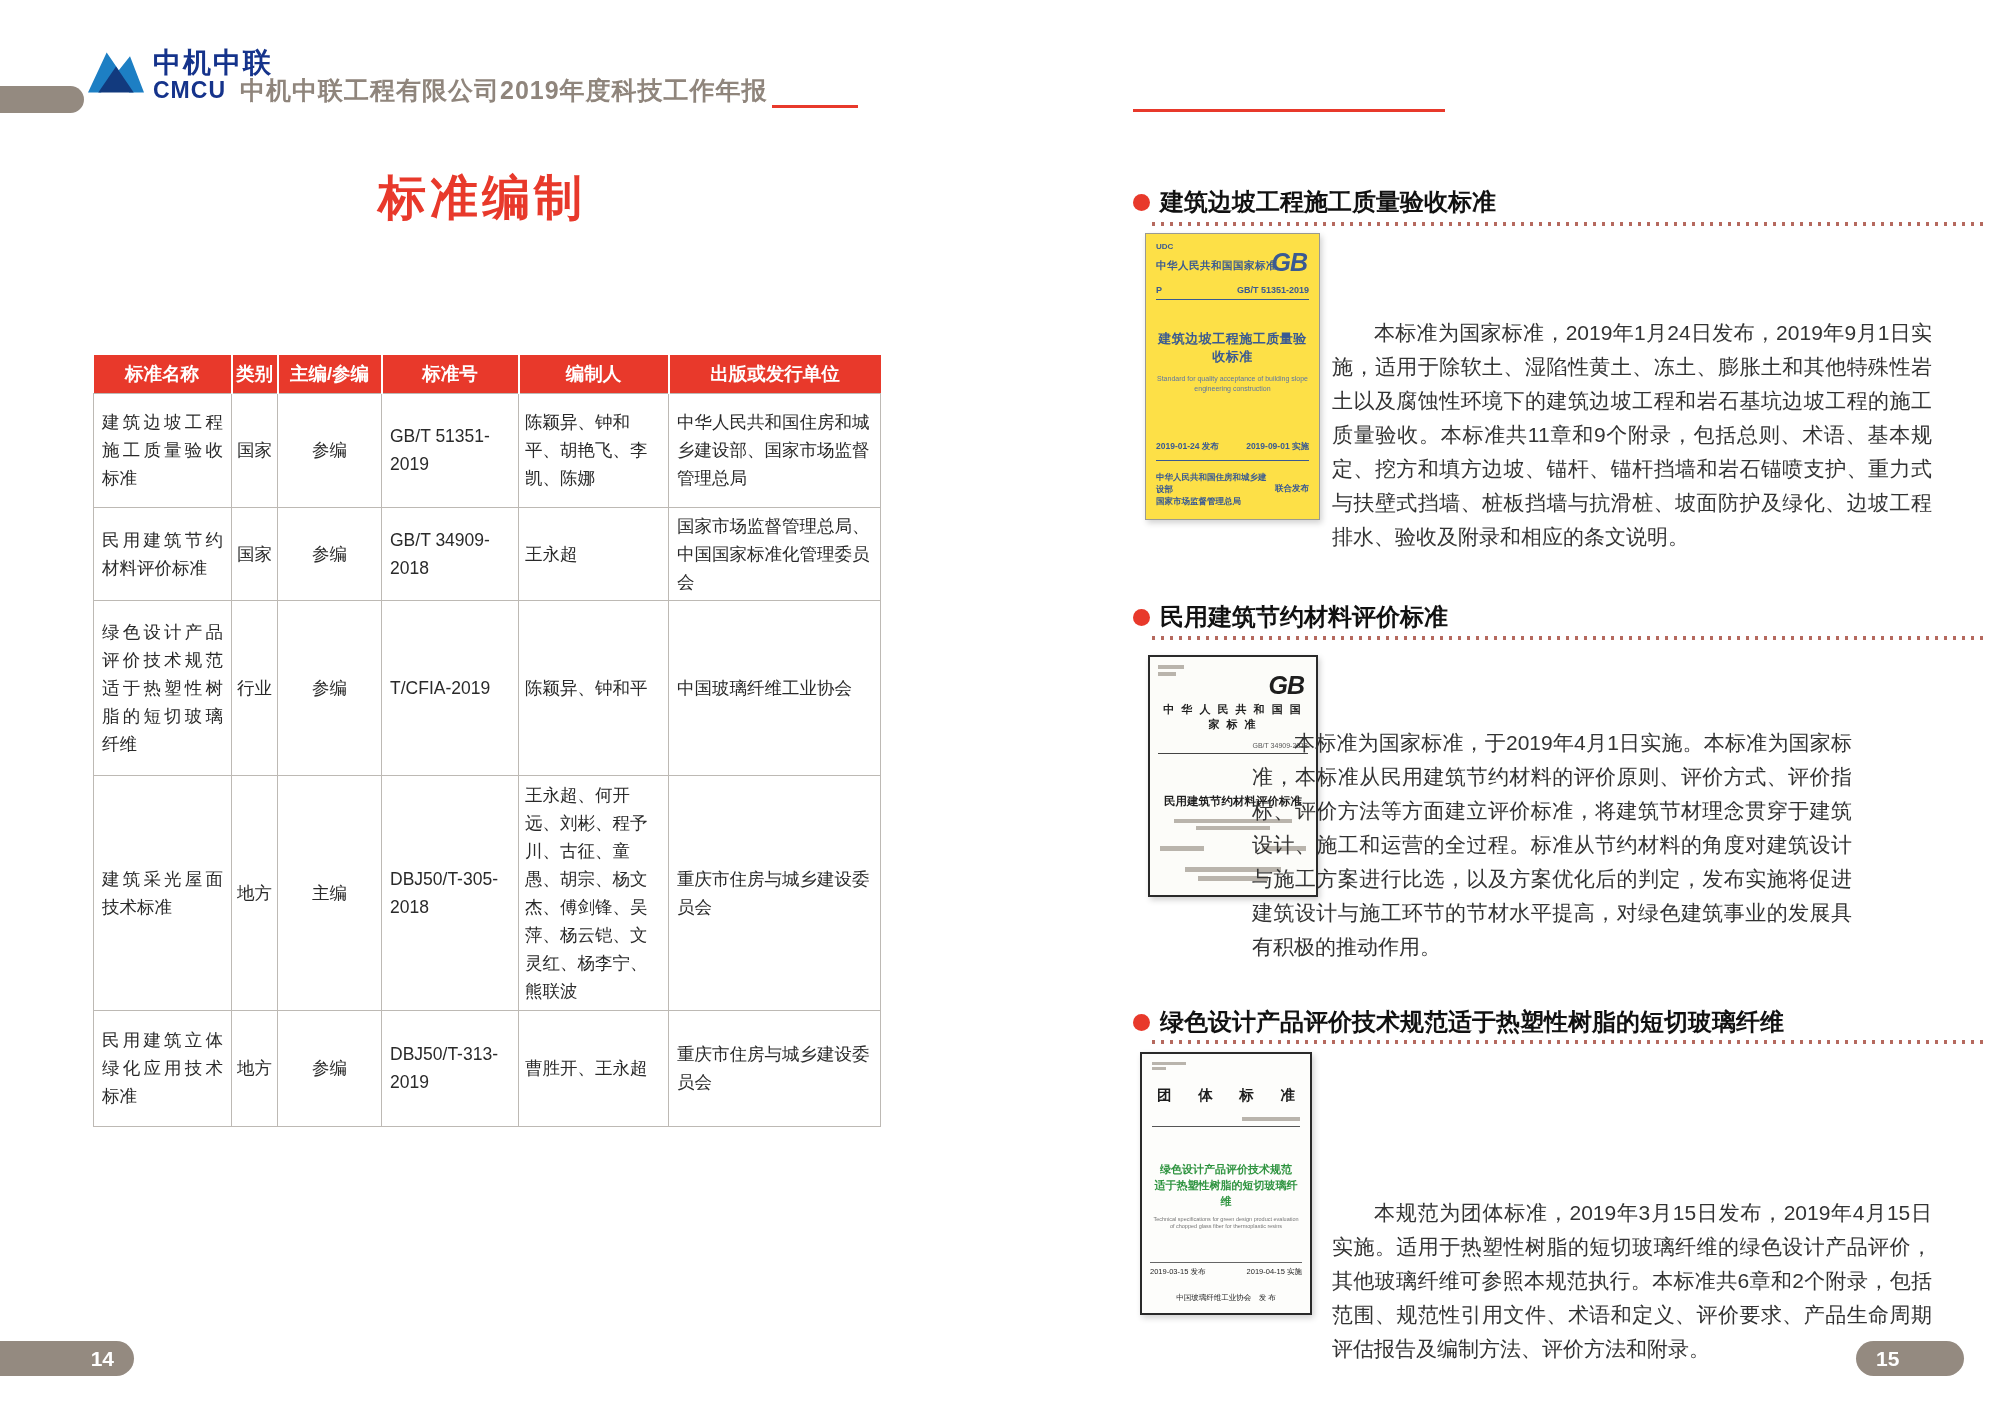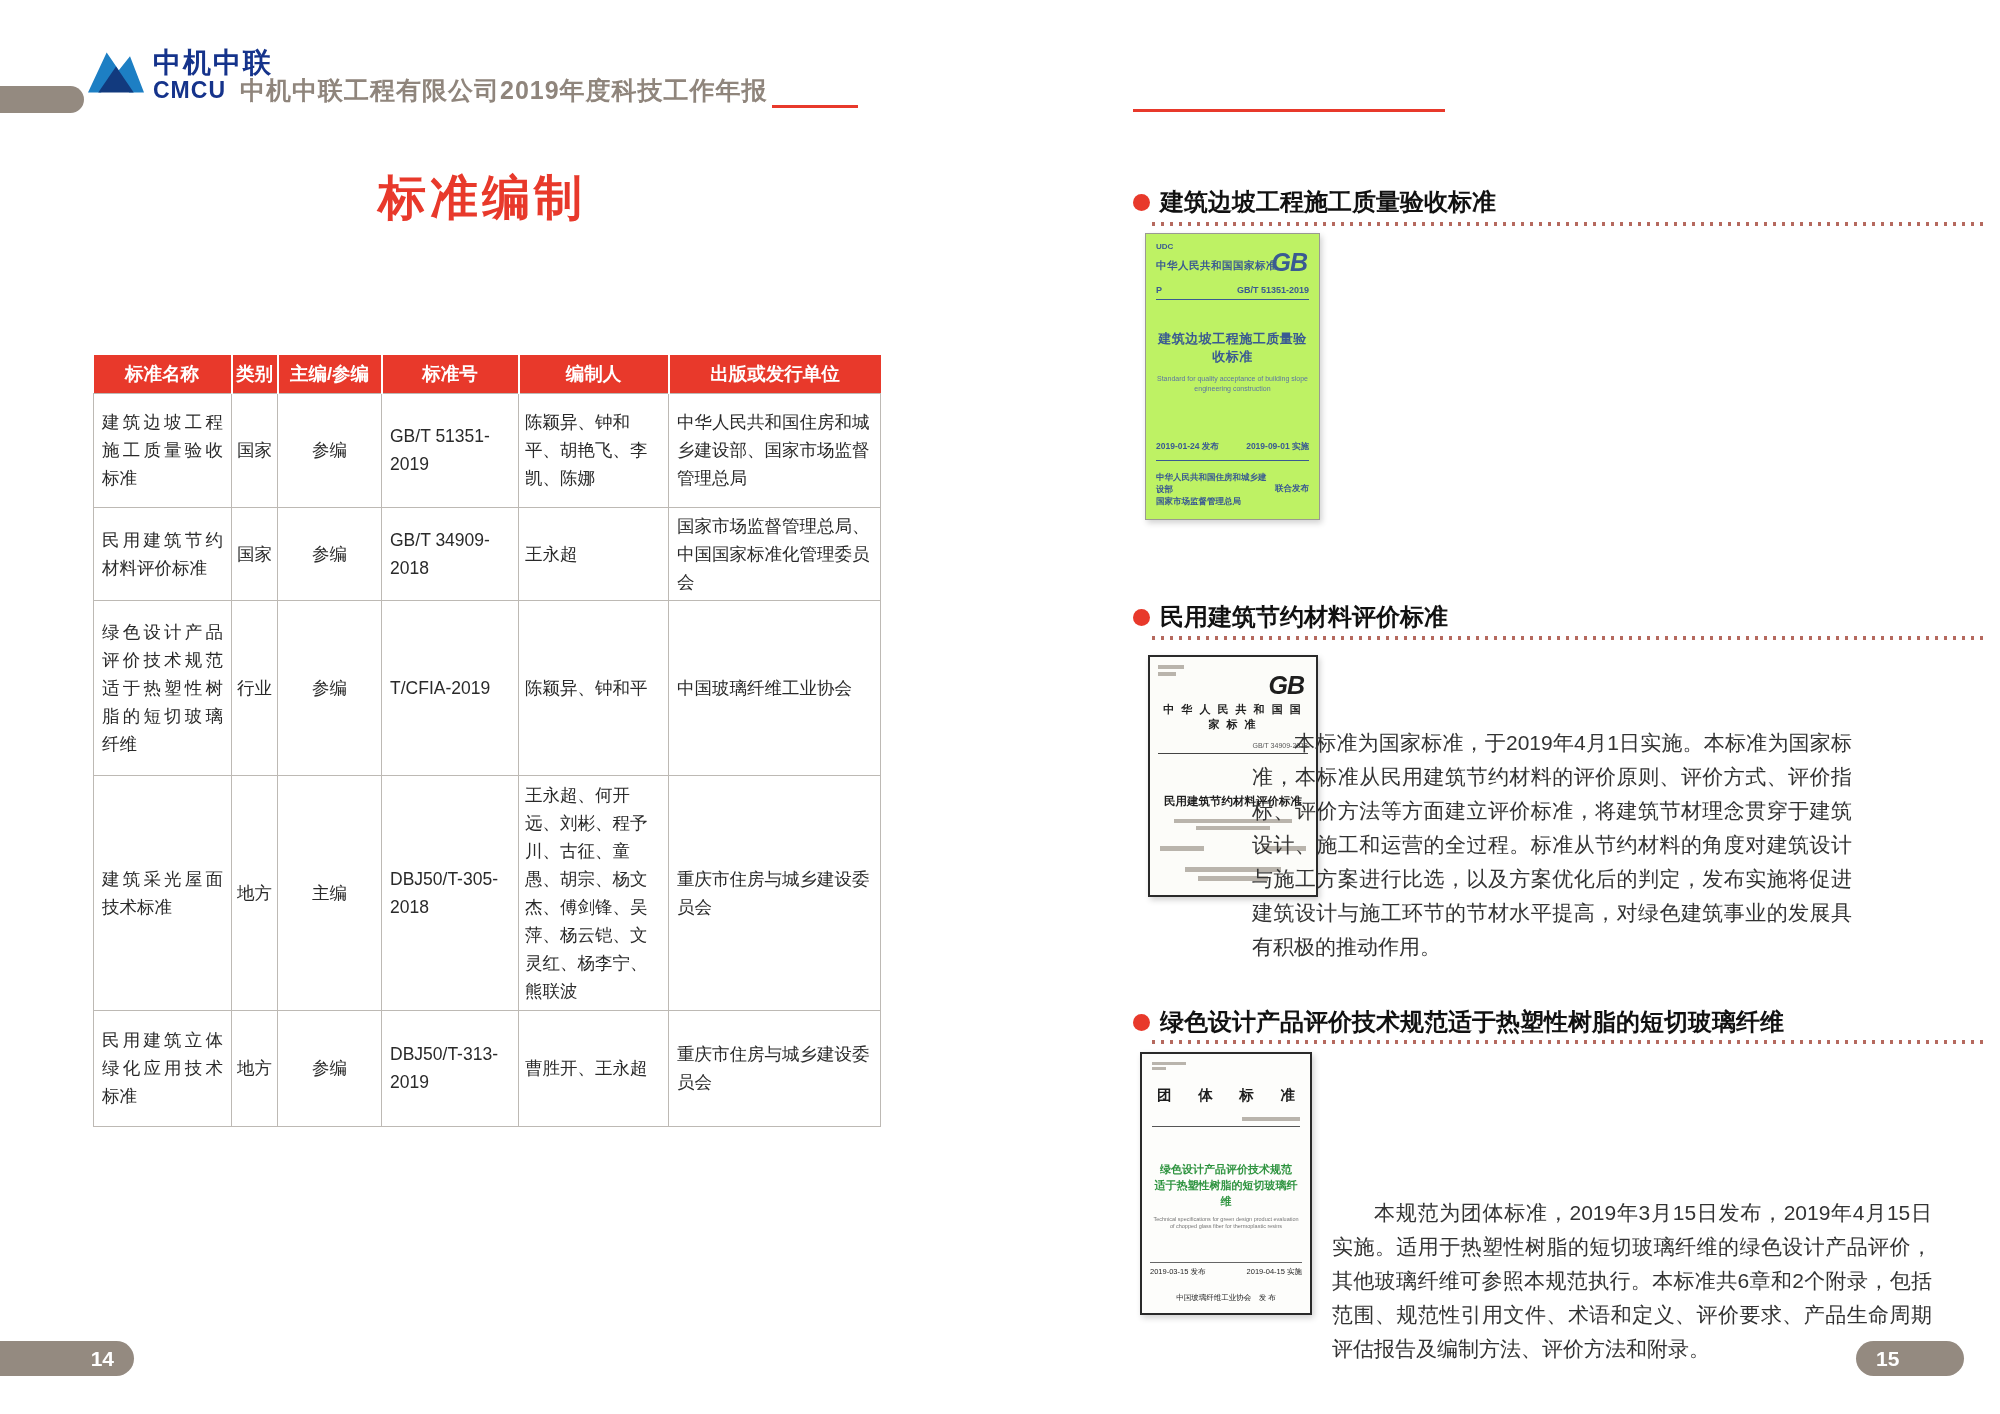--- a/index.html
+++ b/index.html
@@ -50,21 +50,21 @@
   
   .sec-head { position:absolute; display:flex; align-items:center; font-size:24px; font-weight:bold; color:#111; }
   .bullet { display:inline-block; width:17px; height:17px; border-radius:50%; background:#e8392b;
     margin-right:10px; flex:0 0 auto; }
   .dotted { position:absolute; height:4px;
     background-image:repeating-linear-gradient(to right,#b5695e 0 3px,transparent 3px 9px); }
   .body-text { position:absolute; width:600px; font-size:21px; line-height:34px; text-align:justify;
     text-indent:2em; color:#333; }
   
   .cover { position:absolute; box-shadow:2px 3px 6px rgba(0,0,0,.18); }
-  .c1 { left:1145px; top:233px; width:175px; height:287px; background:#bef264;
+  .c1 { left:1145px; top:233px; width:175px; height:287px; background:#fde047;
     border:1px solid #9a9a92; color:#3a5a92; padding:8px 10px; }
   .c1 .udc { font-size:8px; font-weight:bold; }
   .gb-mark { position:absolute; top:14px; right:12px; font-size:25px; font-weight:900;
     font-style:italic; letter-spacing:-1px; }
   .c1 .type { margin-top:8px; font-size:10.5px; font-weight:bold; letter-spacing:.5px; }
   .c1 .pn { display:flex; justify-content:space-between; align-items:flex-end; margin-top:12px;
     font-size:9px; font-weight:bold; }
   .c1 .rule { border-top:1.5px solid #3a5a92; margin-top:4px; }
   .c1 .title { margin-top:30px; text-align:center; font-size:13px; font-weight:bold; letter-spacing:.5px; }
   .c1 .en { margin-top:8px; text-align:center; font-size:7px; line-height:10px; color:#5e76a2; }
@@ -210,20 +210,21 @@
     </div>
     <div class="rule2"></div>
     <div class="pub">
       <span class="lines">
         <span>中华人民共和国住房和城乡建设部</span><br>
         <span>国家市场监督管理总局</span>
       </span>
       <span>联合发布</span>
     </div>
   </div>
+  <div class="body-text" style="left:1332px; top:316px;">本标准为国家标准，2019年1月24日发布，2019年9月1日实施，适用于除软土、湿陷性黄土、冻土、膨胀土和其他特殊性岩土以及腐蚀性环境下的建筑边坡工程和岩石基坑边坡工程的施工质量验收。本标准共11章和9个附录，包括总则、术语、基本规定、挖方和填方边坡、锚杆、锚杆挡墙和岩石锚喷支护、重力式与扶壁式挡墙、桩板挡墙与抗滑桩、坡面防护及绿化、边坡工程排水、验收及附录和相应的条文说明。</div>
 
   <div class="sec-head" style="left:1133px; top:601px;">
     <span class="bullet"></span>
     <span>民用建筑节约材料评价标准</span>
   </div>
   <div class="dotted" style="left:1152px; top:636px; width:833px;"></div>
 
   <div class="cover c2">
     <div class="code">
       <div class="bar" style="width:26px;"></div>

